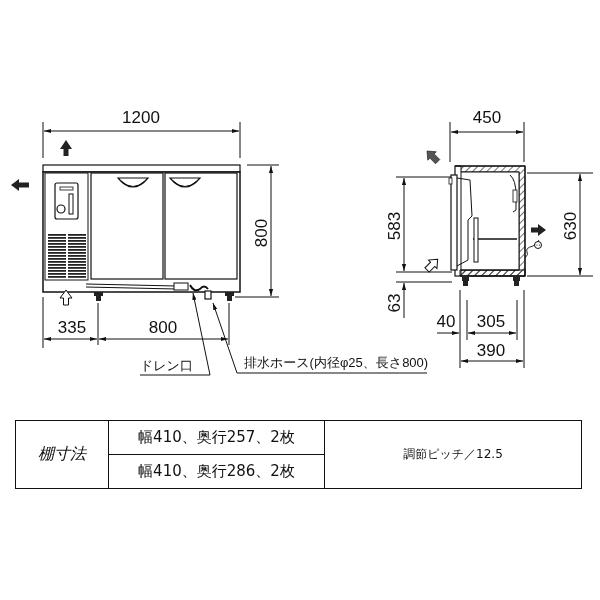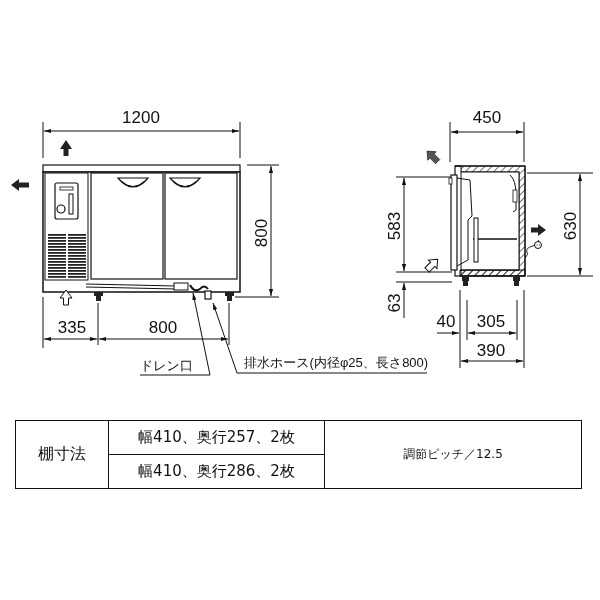--- a/index.html
+++ b/index.html
@@ -3,21 +3,21 @@
   <meta charset="utf-8">
   <style>
     html, body { margin: 0; padding: 0; background: #ffffff; }
     body { width: 600px; height: 600px; position: relative; overflow: hidden; font-family: "Liberation Sans", "DejaVu Sans", sans-serif; color: #111; }
     svg.drawing { position: absolute; left: 0; top: 0; width: 600px; height: 600px; }
     svg text { font-family: "Liberation Sans", "DejaVu Sans", sans-serif; fill: #111; }
     .dim { font-size: 17px; }
     .label { font-size: 13px; }
     table.spec { position: absolute; left: 15px; top: 420px; width: 567px; border-collapse: collapse; font-family: "DejaVu Sans", "Liberation Sans", sans-serif; font-size: 15px; }
     table.spec td { border: 1.5px solid #111; text-align: center; padding: 0; height: 33px; }
-    table.spec td.head { width: 92px; font-size: 16px; }
+    table.spec td.head { width: 92px; font-size: 16px; font-style: italic; }
     table.spec td.row { width: 215px; }
     table.spec td.pitch { font-size: 12px; }
   </style>
 </head>
 <body>
 
 <svg class="drawing" viewBox="0 0 600 600" xmlns="http://www.w3.org/2000/svg">
   <defs>
     <marker id="arr" viewBox="0 0 10 10" refX="10" refY="5" markerWidth="7" markerHeight="7" orient="auto-start-reverse">
       <path d="M0,2 L10,5 L0,8 z" fill="#111"></path>

